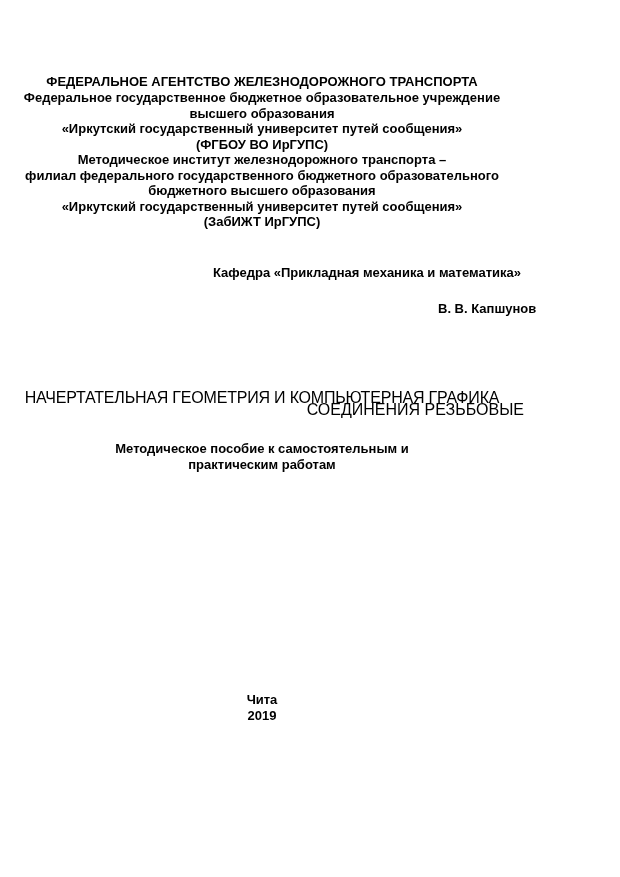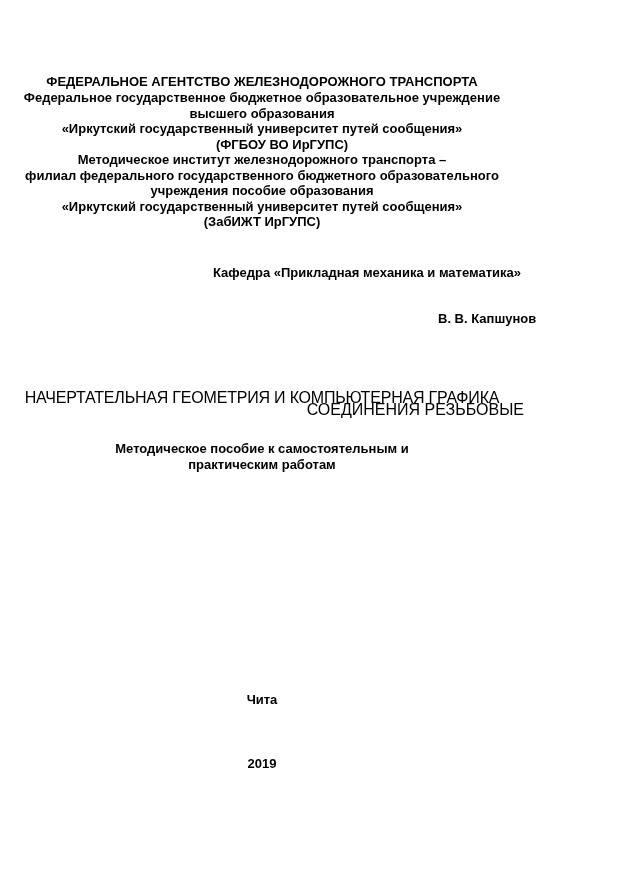--- a/index.html
+++ b/index.html
@@ -11,31 +11,31 @@
   .title { font-size:16px; }
 </style>
 </head>
 <body>
 
 <div>
   <div class="line b hdr" style="top:74px;">ФЕДЕРАЛЬНОЕ АГЕНТСТВО ЖЕЛЕЗНОДОРОЖНОГО ТРАНСПОРТА</div>
   <div class="line b hdr" style="top:90px;">Федеральное государственное бюджетное образовательное учреждение</div>
   <div class="line b hdr" style="top:106px;text-align:center;">высшего образования</div>
   <div class="line b hdr" style="top:121px;">«Иркутский государственный университет путей сообщения»</div>
-  <div class="line b hdr" style="top:137px;margin-left:20px;">(ФГБОУ ВО ИрГУПС)</div>
+  <div class="line b hdr" style="top:137px;">(ФГБОУ ВО ИрГУПС)</div>
   <div class="line b hdr" style="top:152px;">Методическое институт железнодорожного транспорта –</div>
   <div class="line b hdr" style="top:168px;">филиал федерального государственного бюджетного образовательного</div>
-  <div class="line b hdr" style="top:183px;">учреждения пособие образования</div>
+  <div class="line b hdr" style="top:183px;">бюджетного высшего образования</div>
   <div class="line b hdr" style="top:199px;">«Иркутский государственный университет путей сообщения»</div>
   <div class="line b hdr" style="top:214px;text-align:center;">(ЗабИЖТ ИрГУПС)</div>
 
   <div class="b hdr" style="position:absolute; left:213px; top:265px; white-space:nowrap;">Кафедра «Прикладная механика и математика»</div>
-  <div class="b hdr" style="position:absolute; left:438px; top:311px; white-space:nowrap;">В. В. Капшунов</div>
+  <div class="b hdr" style="position:absolute; left:438px; top:301px; white-space:nowrap;">В. В. Капшунов</div>
 
   <div class="line title" style="top:389px; letter-spacing:-0.2px;">НАЧЕРТАТЕЛЬНАЯ ГЕОМЕТРИЯ И КОМПЬЮТЕРНАЯ ГРАФИКА</div>
   <div class="line title" style="top:401px;text-align:right;">СОЕДИНЕНИЯ РЕЗЬБОВЫЕ</div>
 
   <div class="line b hdr" style="top:441px;">Методическое пособие к самостоятельным и</div>
   <div class="line b hdr" style="top:457px;">практическим работам</div>
 
   <div class="line b hdr" style="top:692px;">Чита</div>
-  <div class="line b hdr" style="top:708px;margin-top:48px;">2019</div>
+  <div class="line b hdr" style="top:708px;">2019</div>
 </div>
 
 </body></html>

